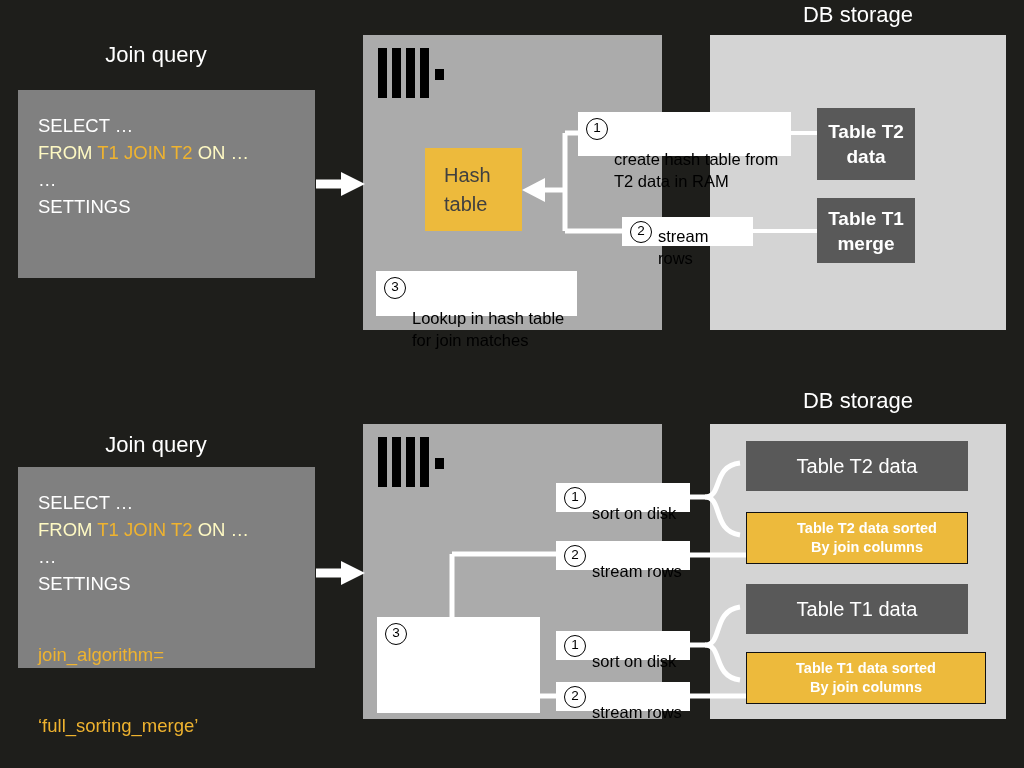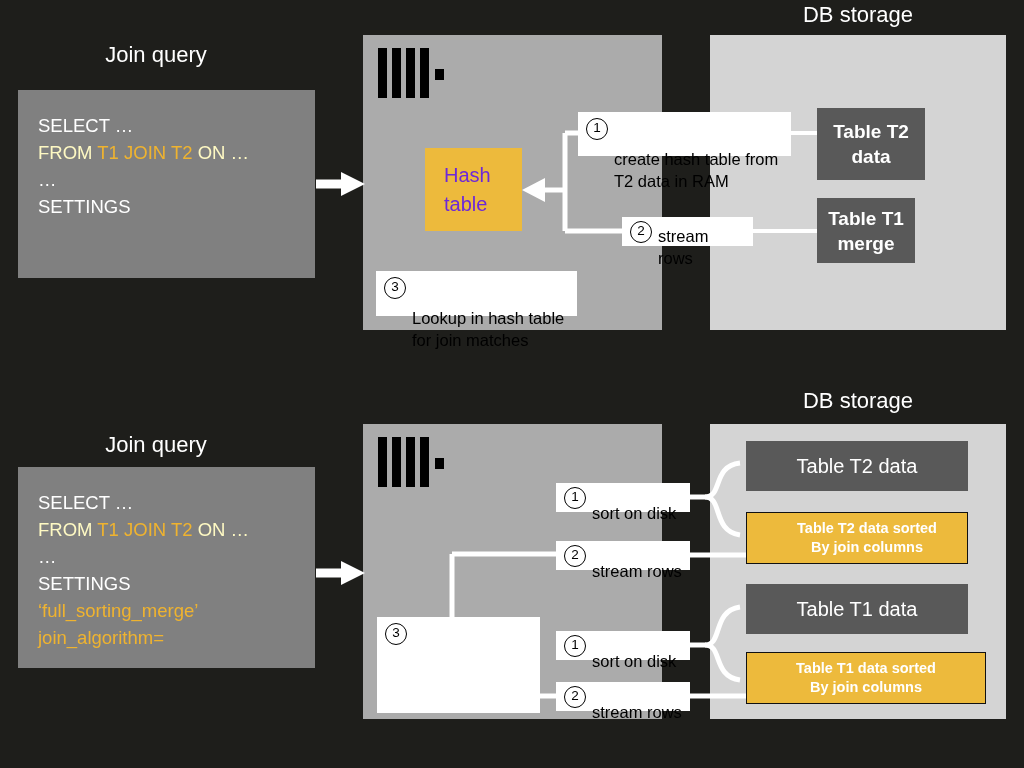--- a/index.html
+++ b/index.html
@@ -25,33 +25,33 @@
 
   
   .query-box{
     background:#808080;
     color:#FFFFFF;
     font-size:18.5px;
     line-height:27px;
     padding:22px 20px;
   }
   .kw{color:#fef9c3;}
-  .amber-txt{color:#EFB32F;}
+  .amber-txt{color:#EFB32F;margin-top:44px;}
 
   
   .server-panel{background:#ABABAB;}
   .storage-panel{background:#D4D4D4;}
 
   
   .ch-logo{display:block;}
 
   
   .hash-box{
     background:#EDBA3C;
-    color:#6d28d9;
+    color:#404040;
     font-size:20px;
     line-height:29px;
     display:flex;
     align-items:center;
     justify-content:flex-start;
     padding-left:19px;
   }
   .tbl-box{
     background:#595959;
     color:#FFFFFF;
@@ -163,42 +163,42 @@
     <span class="num">2</span>
     <span class="txt">stream rows</span>
   </div>
 
   <div class="abs chip" style="left:376px;top:271px;width:201px;height:45px;">
     <span class="num">3</span>
     <span class="txt">Lookup in hash table
 for join matches</span>
   </div>
 
-  <div class="abs tbl-box" style="left:817px;top:108px;width:108px;height:72px;font-size:19px;">
+  <div class="abs tbl-box" style="left:817px;top:108px;width:98px;height:72px;font-size:19px;">
     <span style="white-space:pre-line;">Table T2
 data</span>
   </div>
   <div class="abs tbl-box" style="left:817px;top:198px;width:98px;height:65px;font-size:19px;">
     <span style="white-space:pre-line;">Table T1
 merge</span>
   </div>
 
   <div class="abs server-panel" style="left:363px;top:424px;width:299px;height:295px;"></div>
   <div class="abs storage-panel" style="left:710px;top:424px;width:296px;height:295px;"></div>
 
   <div class="abs sec-title" style="left:36px;top:432px;width:240px;">Join query</div>
   <div class="abs sec-title" style="left:738px;top:388px;width:240px;">DB storage</div>
 
   <div class="abs query-box" style="left:18px;top:467px;width:297px;height:201px;">
     <div>SELECT …</div>
     <div><span class="kw">FROM </span><span class="amber-txt">T1 JOIN T2</span><span class="kw"> ON …</span></div>
     <div>…</div>
     <div>SETTINGS</div>
+    <div class="amber-txt">join_algorithm=</div>
     <div class="amber-txt">‘full_sorting_merge’</div>
-    <div class="amber-txt">join_algorithm=</div>
   </div>
 
   <svg class="conn">
     <path d="M316,573 L350,573" stroke="#FFFFFF" stroke-width="9" fill="none"></path>
     <path d="M341,561 L365,573 L341,585 Z" fill="#FFFFFF"></path>
   </svg>
 
   <svg class="abs ch-logo" style="left:378px;top:437px;width:72px;height:50px;" viewBox="0 0 72 50">
     <rect x="0" y="0" width="9" height="50" fill="#000"></rect>
     <rect x="14" y="0" width="9" height="50" fill="#000"></rect>

